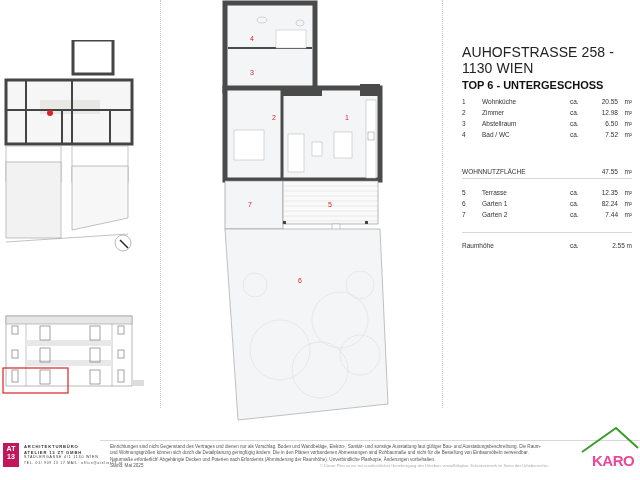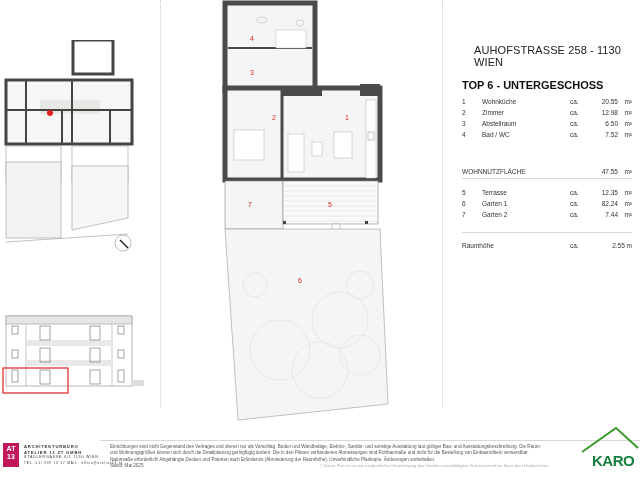--- a/index.html
+++ b/index.html
@@ -2,38 +2,38 @@
 <html><head>
 <meta charset="utf-8">
 <style>
   html, body { margin:0; padding:0; }
   body { width:640px; height:480px; background:#ffffff; position:relative; overflow:hidden; font-family:"Liberation Sans", sans-serif; color:#333; }
   .abs { position:absolute; }
   .divider-v { position:absolute; width:0; border-left:1px dotted #cfcfcf; }
   .divider-h { position:absolute; height:0; border-top:1px solid #d8d8d8; }
 
   
-  .addr { left:462px; top:44px; font-size:11px; color:#222; letter-spacing:0.1px;margin-left:12px; }
+  .addr { left:462px; top:44px; font-size:14px; color:#222; letter-spacing:0.1px; }
   .top-title { left:462px; top:79px; font-size:11px; font-weight:bold; color:#111; }
   .row { position:absolute; left:462px; width:170px; height:10px; font-size:6.5px; color:#333; }
   .row .n { position:absolute; left:0; }
   .row .l { position:absolute; left:20px; }
   .row .ca { position:absolute; left:108px; }
   .row .v { position:absolute; right:14px; text-align:right; }
   .row .u { position:absolute; right:0; }
   .wnf { position:absolute; left:462px; width:170px; top:168px; font-size:6.5px; color:#333; }
   .wnf .l { position:absolute; left:0; }
   .wnf .v { position:absolute; right:14px; }
   .wnf .u { position:absolute; right:0; }
 
   
   .footer-text { left:110px; top:444px; width:500px; font-size:4.6px; line-height:6.3px; color:#555; }
   .logo-box { left:3px; top:443px; width:16px; height:24px; background:#c2185b; color:#fff; font-size:7px; font-weight:bold; line-height:8px; text-align:center; padding-top:2px; box-sizing:border-box; }
   .arch-text { left:24px; top:444px; font-size:4.2px; letter-spacing:0.8px; color:#333; line-height:5.5px; }
-  .karo { left:592px; top:452px; font-size:15px; font-weight:bold; color:#15803d; letter-spacing:-0.5px; }
+  .karo { left:592px; top:452px; font-size:15px; font-weight:bold; color:#ec4899; letter-spacing:-0.5px; }
 
   .room-num { position:absolute; font-size:7px; color:#d22; }
 </style>
 </head>
 <body>
 
 <div class="divider-v" style="left:160px; top:0; height:408px;"></div>
 <div class="divider-v" style="left:442px; top:0; height:408px;"></div>
 <div class="divider-h" style="left:100px; top:440px; width:540px;"></div>
 

